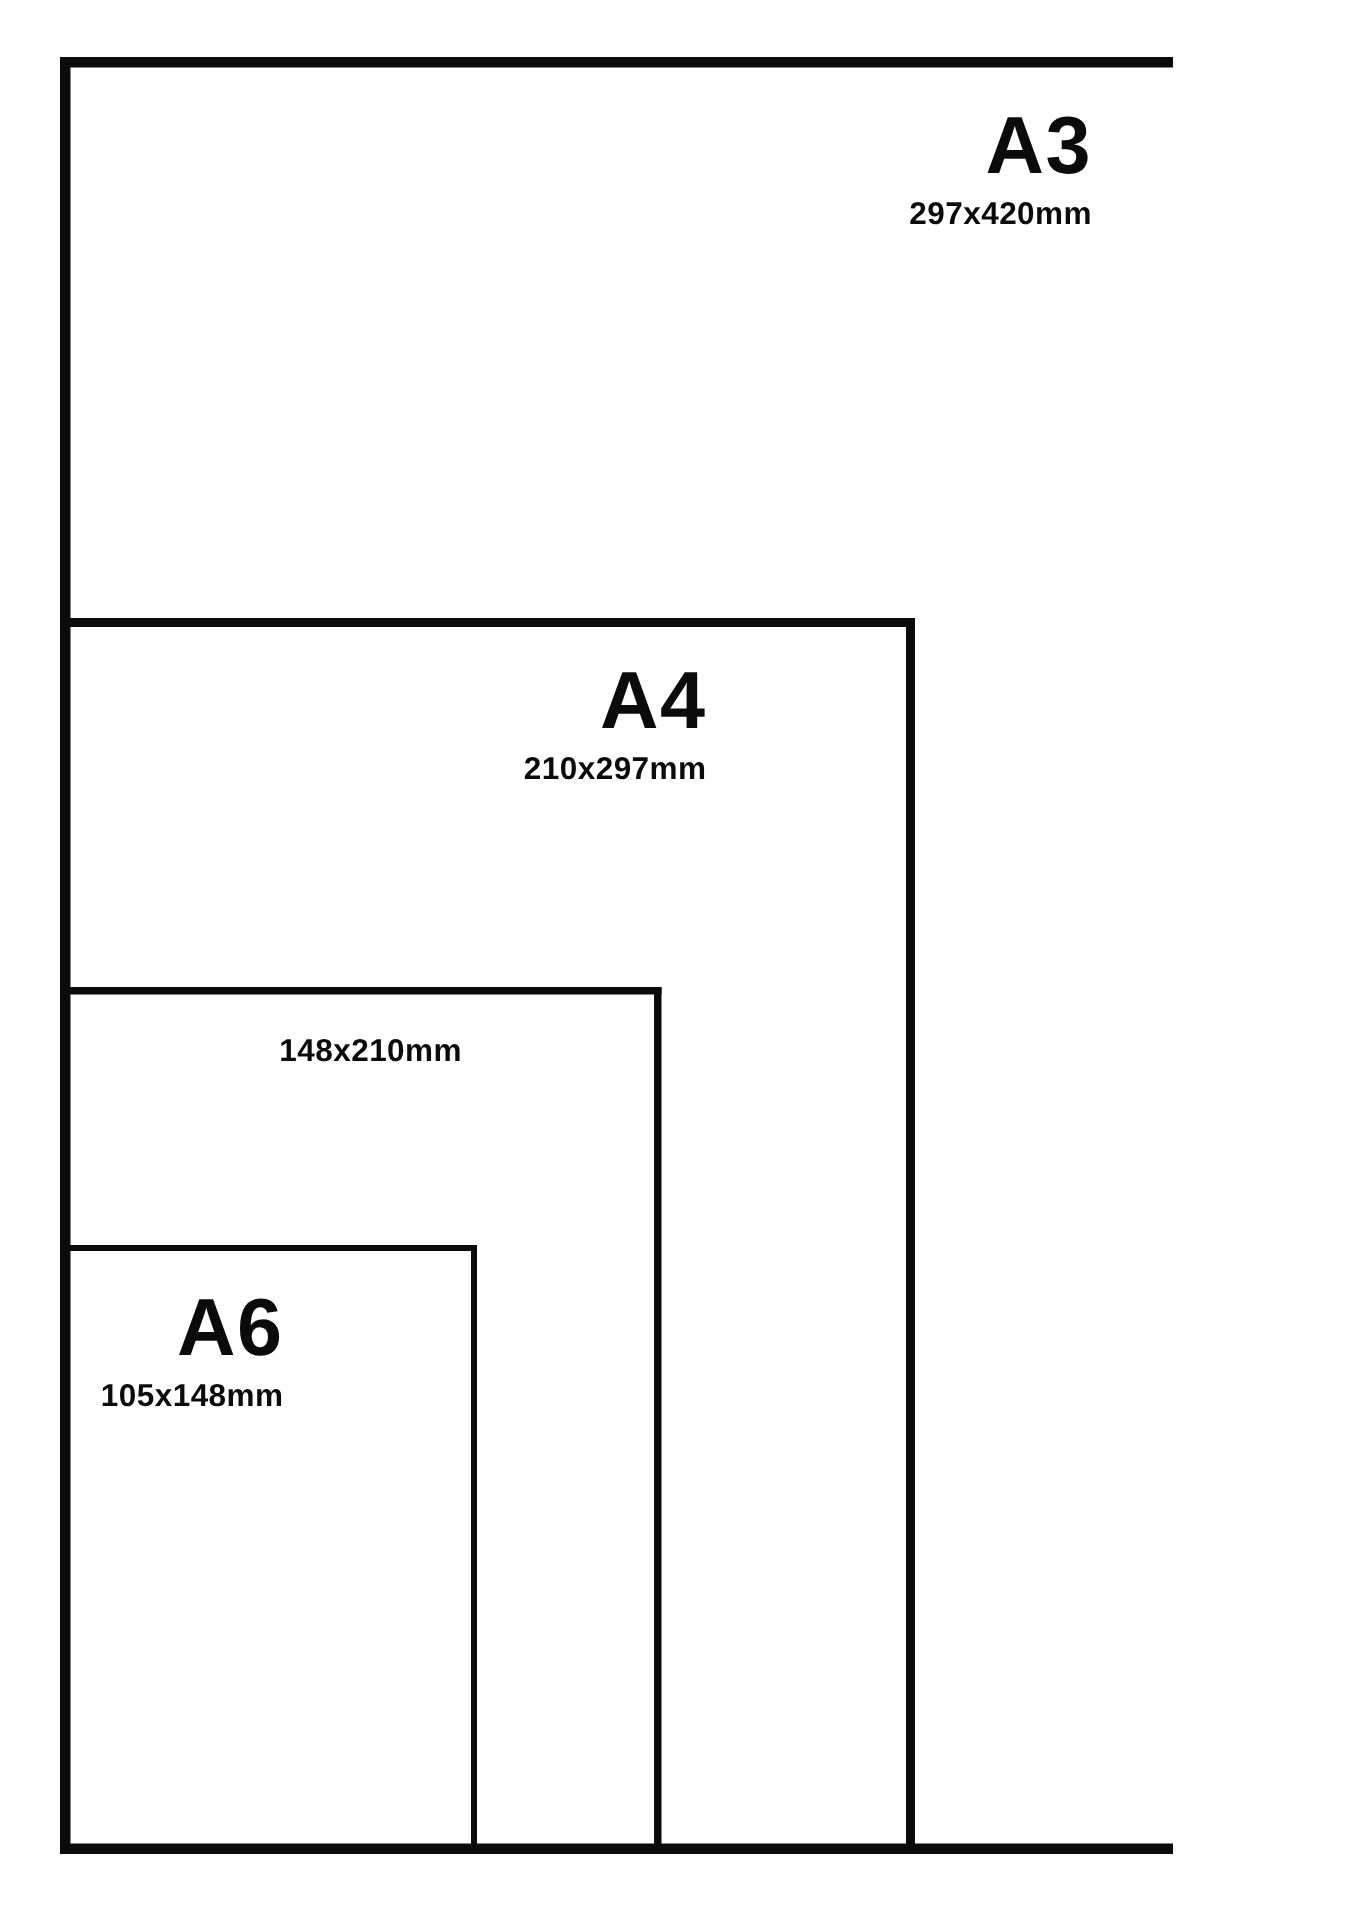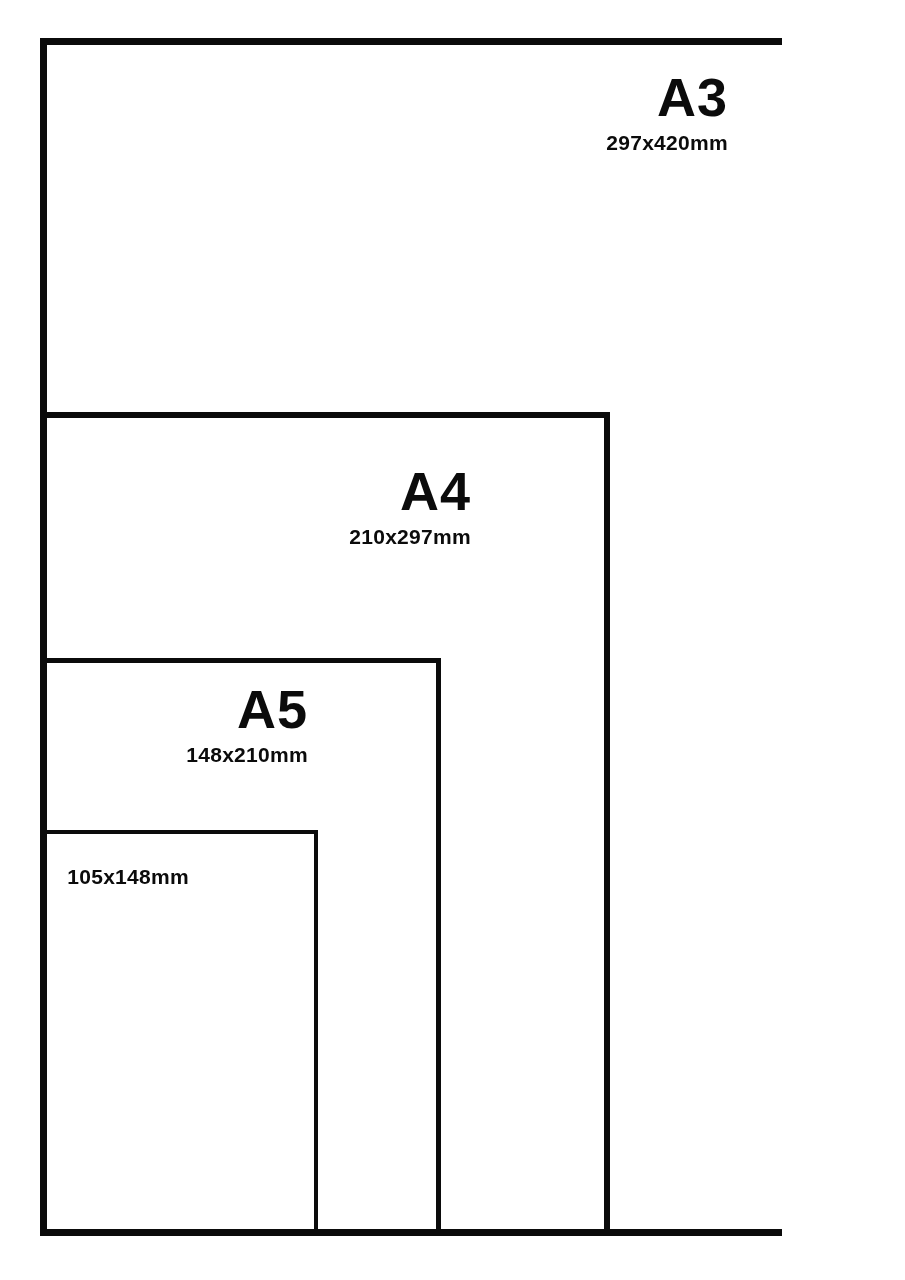--- a/index.html
+++ b/index.html
@@ -63,21 +63,21 @@
     letter-spacing: 1px;
   }
   .size-dims {
     font-size: 21px;
     font-weight: 700;
     line-height: 1;
     margin-top: 8px;
     letter-spacing: 0.3px;
   }
   .label-a3 { top: 70px;  right: 54px;  }
-  .label-a4 { top: 464px; right: 311px; margin-left: 36px; }
+  .label-a4 { top: 440px; right: 311px; margin-left: 36px; }
   .label-a5 { top: 682px; right: 474px; }
   .label-a6 { top: 858px; right: 593px; }
 </style>
 </head>
 <body>
 
 <div class="canvas">
 
   <div class="rect rect-a3"></div>
   <div class="rect rect-a4"></div>
@@ -88,21 +88,21 @@
     <div class="size-name">A3</div>
     <div class="size-dims">297x420mm</div>
   </div>
 
   <div class="label label-a4">
     <div class="size-name">A4</div>
     <div class="size-dims">210x297mm</div>
   </div>
 
   <div class="label label-a5">
-    <div class="size-name">A5</div>
     <div class="size-dims">148x210mm</div>
   </div>
 
   <div class="label label-a6">
+    <div class="size-name">A6</div>
     <div class="size-dims">105x148mm</div>
   </div>
 
 </div>
 
 </body></html>

